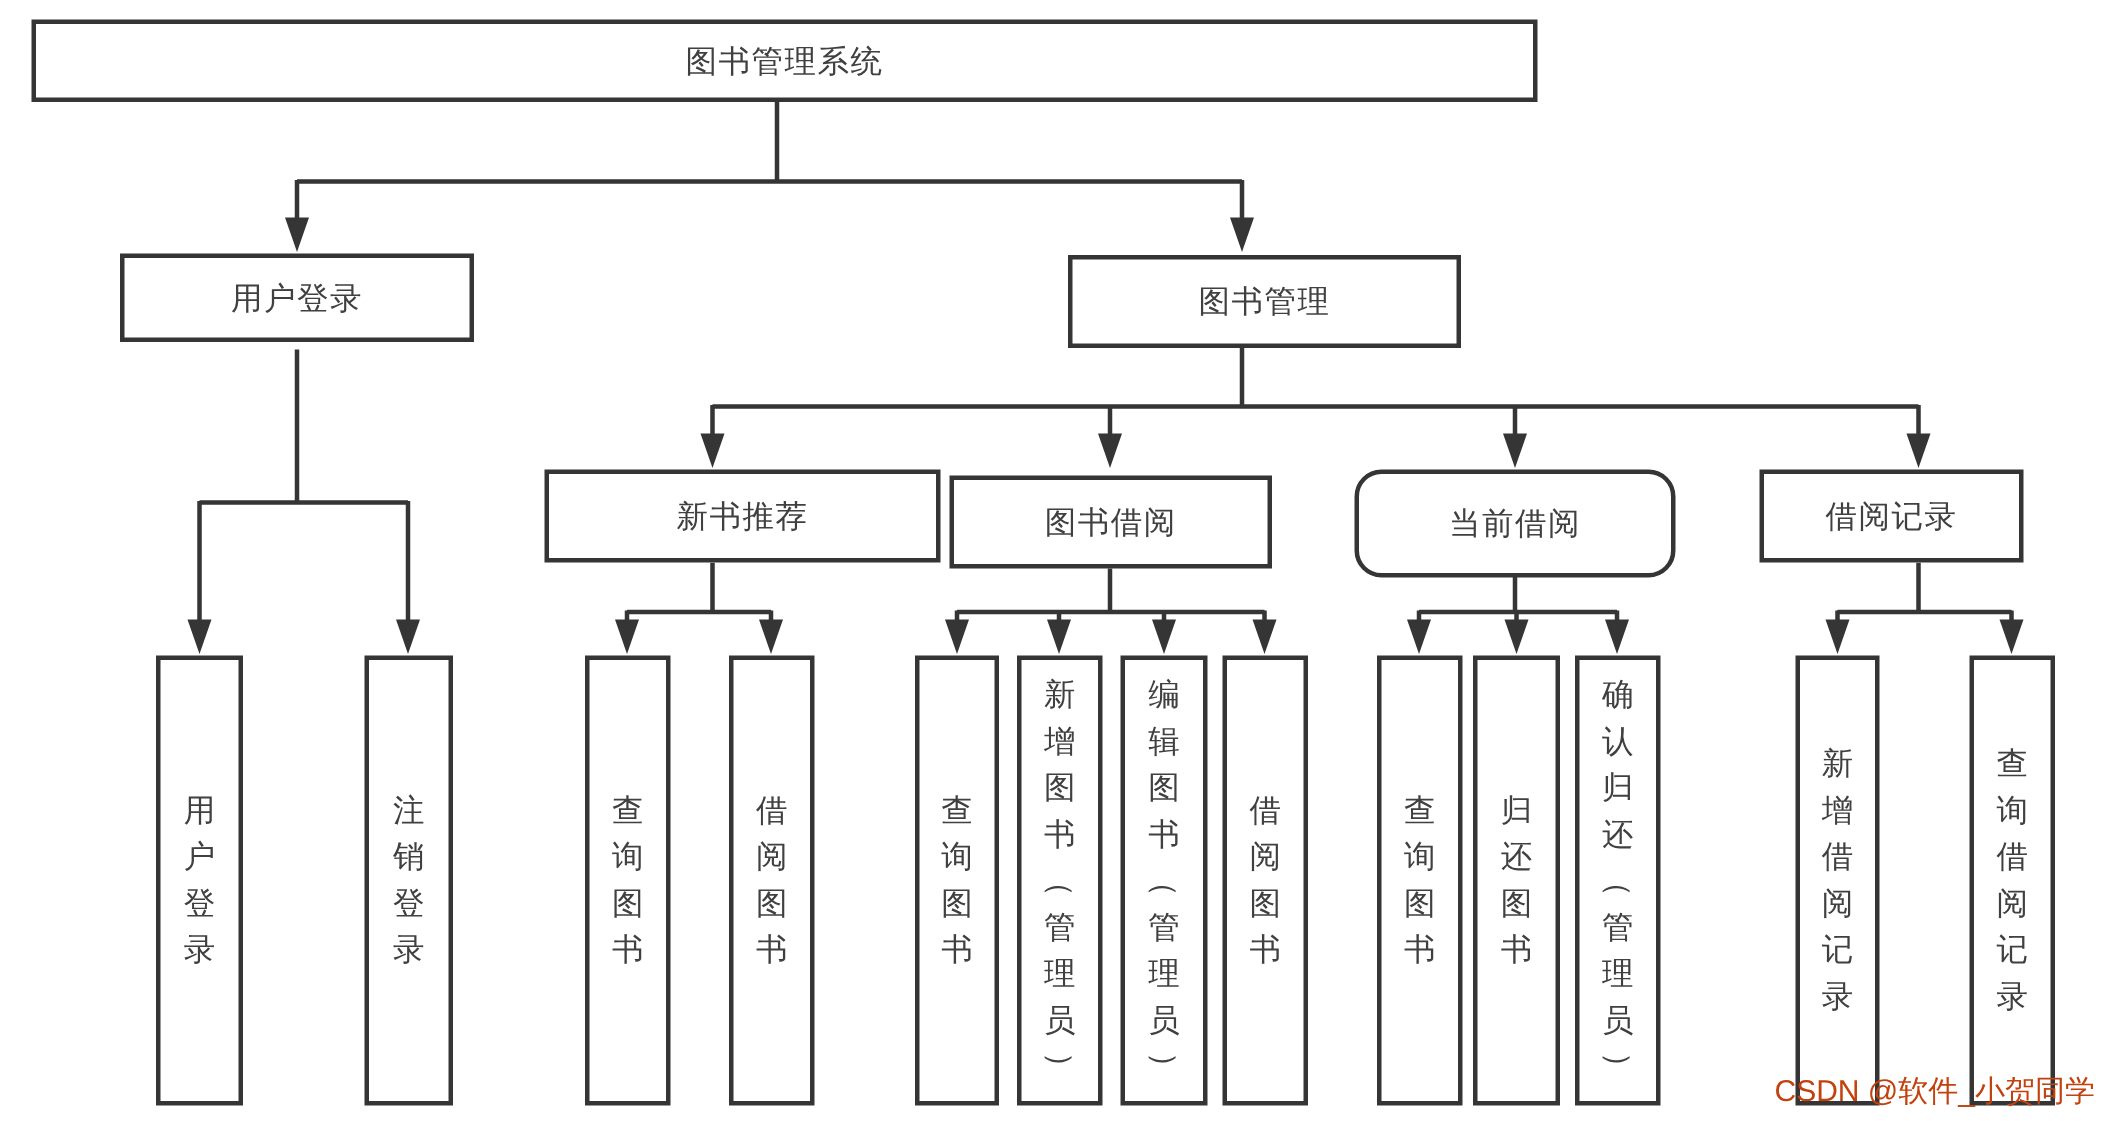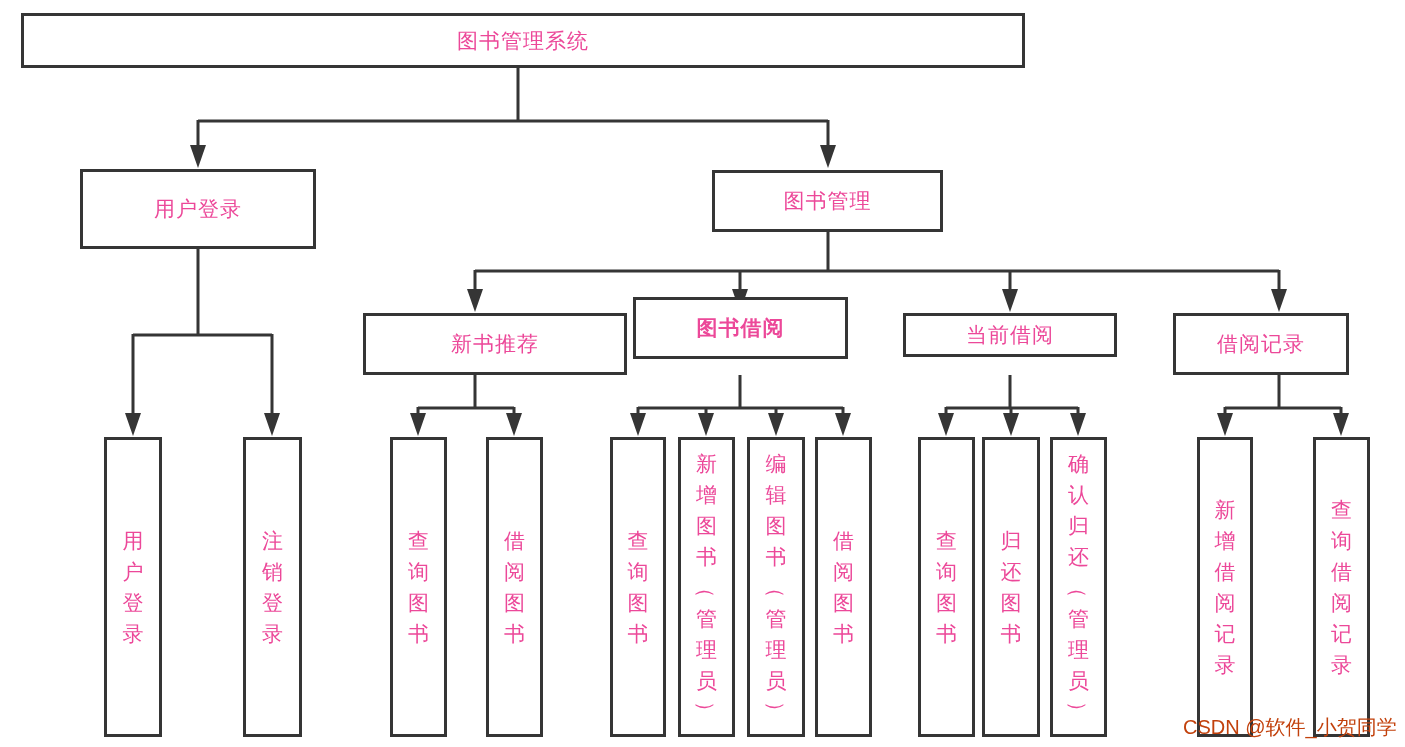--- a/index.html
+++ b/index.html
@@ -5,42 +5,42 @@
 <style>
   html,body{margin:0;padding:0;background:#ffffff;}
   body{font-family:"Liberation Sans","DejaVu Sans",sans-serif;}
   #canvas{position:relative;width:1405px;height:747px;background:#ffffff;overflow:hidden;}
   #connectors{position:absolute;left:0;top:0;width:1405px;height:747px;pointer-events:none;}
   .node{
     position:absolute;
     box-sizing:border-box;
     border:3px solid #353535;
     background:#ffffff;
-    color:#ec4899;
+    color:#404040;
     display:flex;
     align-items:center;
     justify-content:center;
     font-size:21px;
     letter-spacing:1px;
     z-index:2;
   }
   .leaf{
     top:437px;height:300px;
     flex-direction:column;
     letter-spacing:0;
   }
   .vchar{display:block;height:31px;line-height:31px;width:100%;text-align:center;font-size:21px;}
   .vrot{transform:rotate(90deg);}
   
   #n-root{left:21px;top:13px;width:1004px;height:55px;}
-  #n-user-login{left:80px;top:169px;width:236px;height:80px;}
-  #n-book-mgmt{left:712px;top:170px;width:231px;height:62px;}
+  #n-user-login{left:80px;top:169px;width:236px;height:59px;}
+  #n-book-mgmt{left:712px;top:170px;width:262px;height:62px;}
   #n-new-books{left:363px;top:313px;width:264px;height:62px;}
-  #n-book-borrow{left:633px;top:297px;width:215px;height:62px;font-weight:bold;}
-  #n-current-borrow{left:903px;top:313px;width:214px;height:44px;}
+  #n-book-borrow{left:633px;top:317px;width:215px;height:62px;}
+  #n-current-borrow{left:903px;top:313px;width:214px;height:72px;border-radius:18px;}
   #n-borrow-records{left:1173px;top:313px;width:176px;height:62px;}
   
   #l-user-login{left:104px;width:58px;}
   #l-logout{left:243px;width:59px;}
   #l-nb-query{left:390px;width:57px;}
   #l-nb-borrow{left:486px;width:57px;}
   #l-bb-query{left:610px;width:56px;}
   #l-bb-add{left:678px;width:57px;}
   #l-bb-edit{left:747px;width:58px;}
   #l-bb-borrow{left:815px;width:57px;}

